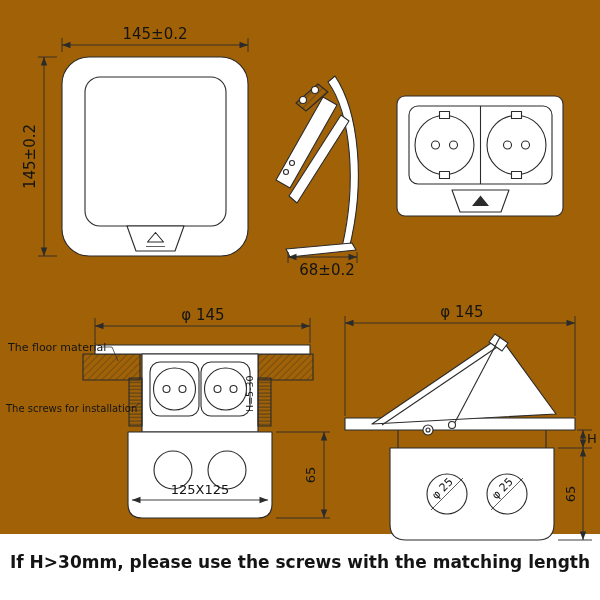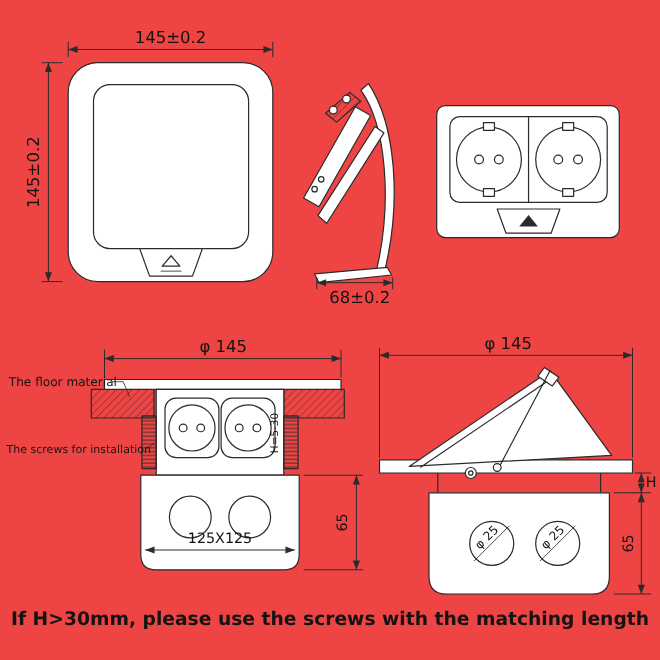--- a/index.html
+++ b/index.html
@@ -1,16 +1,16 @@
 <!DOCTYPE html>
 <html><head>
 <meta charset="utf-8">
 <style>
   html,body{margin:0;padding:0;background:#ffffff;width:600px;height:600px;overflow:hidden}
-  .canvas{position:relative;width:600px;height:600px;background:#ef4444}
+  .canvas{position:relative;width:600px;height:534px;background:#a16207}
   svg{display:block}
   svg path,svg rect,svg circle,svg line,svg polyline{fill:none;stroke:#2b2b2b;stroke-width:1.1;stroke-linejoin:round}
   svg .fillw{fill:#ffffff}
   svg .filld{fill:#2b2b2b;stroke:none}
   svg .hatch{fill:url(#hatch45)}
   svg .threads{fill:url(#threads)}
   svg .thin{stroke-width:.75}
   svg .dim{stroke-width:.9}
   svg text{fill:#141414;stroke:none;font-family:"DejaVu Sans",sans-serif}
   .fs9{font-size:9.5px}.fs10{font-size:10px}.fs11{font-size:11px}.fs13{font-size:13px}.fs15{font-size:15px}

